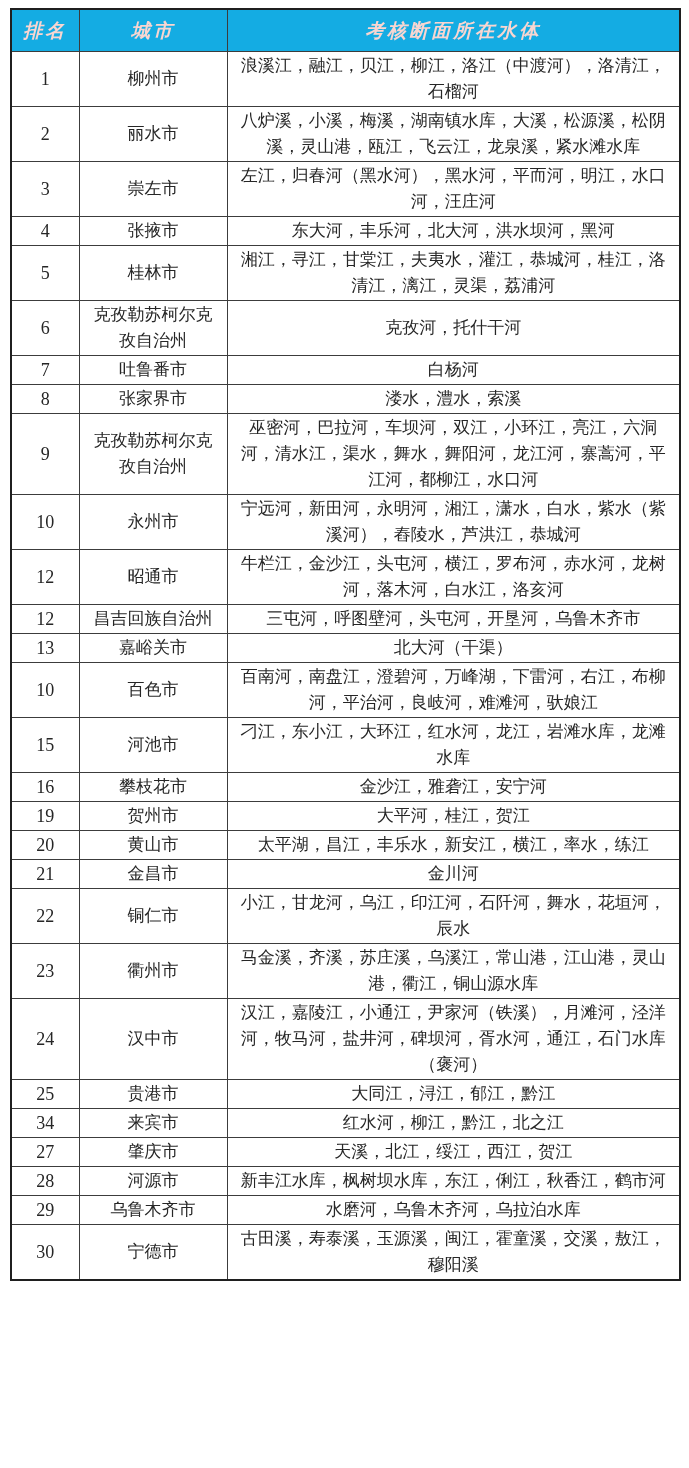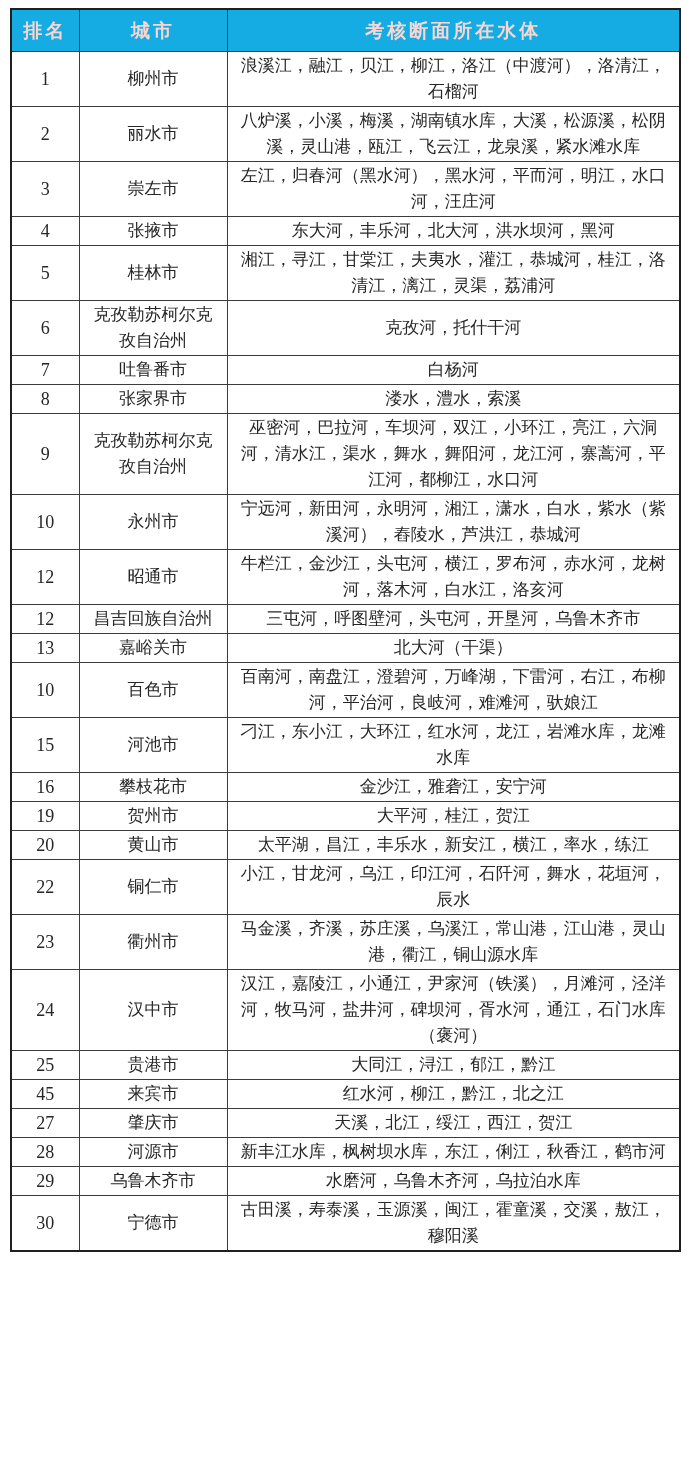--- a/index.html
+++ b/index.html
@@ -28,20 +28,21 @@
     overflow-wrap:anywhere;
   }
   thead th{
     background:var(--header-bg);
     color:var(--header-text);
     font-size:19px;
     font-weight:bold;
     height:41px;
     letter-spacing:3px;
     padding:0 2px;
+    font-style:italic;
   }
   tbody td{
     color:var(--body-text);
     font-size:17px;
     line-height:26px;
     padding:1px 6px;
   }
   td.rank-cell{font-size:18px;}
   col.c-rank{width:68px;}
   col.c-city{width:148px;}
@@ -149,41 +150,46 @@
           <td class="rank-cell">19</td>
           <td class="city-cell">贺州市</td>
           <td class="waters-cell">大平河，桂江，贺江</td>
         </tr>
         <tr>
           <td class="rank-cell">20</td>
           <td class="city-cell">黄山市</td>
           <td class="waters-cell">太平湖，昌江，丰乐水，新安江，横江，率水，练江</td>
         </tr>
         <tr>
+          <td class="rank-cell">21</td>
+          <td class="city-cell">金昌市</td>
+          <td class="waters-cell">金川河</td>
+        </tr>
+        <tr>
           <td class="rank-cell">22</td>
           <td class="city-cell">铜仁市</td>
           <td class="waters-cell">小江，甘龙河，乌江，印江河，石阡河，舞水，花垣河，辰水</td>
         </tr>
         <tr>
           <td class="rank-cell">23</td>
           <td class="city-cell">衢州市</td>
           <td class="waters-cell">马金溪，齐溪，苏庄溪，乌溪江，常山港，江山港，灵山港，衢江，铜山源水库</td>
         </tr>
         <tr>
           <td class="rank-cell">24</td>
           <td class="city-cell">汉中市</td>
           <td class="waters-cell">汉江，嘉陵江，小通江，尹家河（铁溪），月滩河，泾洋河，牧马河，盐井河，碑坝河，胥水河，通江，石门水库（褒河）</td>
         </tr>
         <tr>
           <td class="rank-cell">25</td>
           <td class="city-cell">贵港市</td>
           <td class="waters-cell">大同江，浔江，郁江，黔江</td>
         </tr>
         <tr>
-          <td class="rank-cell">45</td>
+          <td class="rank-cell">34</td>
           <td class="city-cell">来宾市</td>
           <td class="waters-cell">红水河，柳江，黔江，北之江</td>
         </tr>
         <tr>
           <td class="rank-cell">27</td>
           <td class="city-cell">肇庆市</td>
           <td class="waters-cell">天溪，北江，绥江，西江，贺江</td>
         </tr>
         <tr>
           <td class="rank-cell">28</td>

